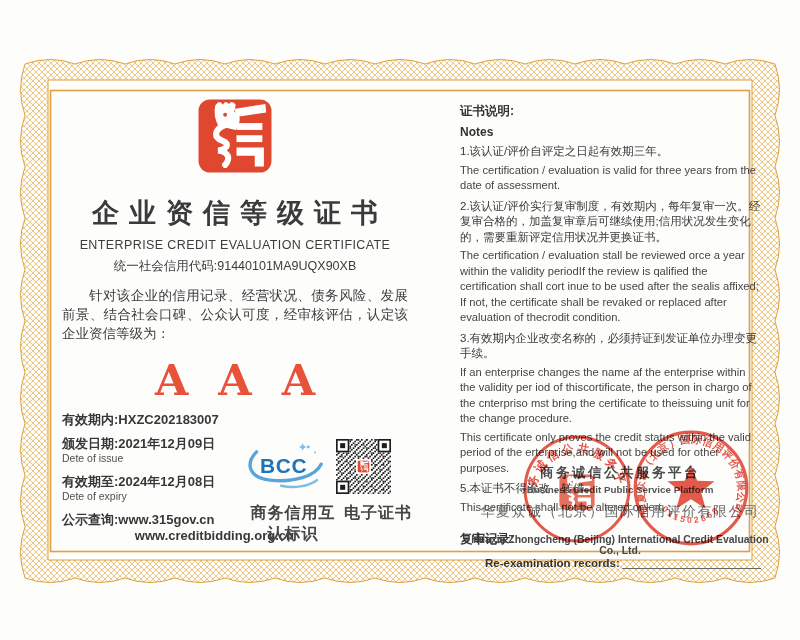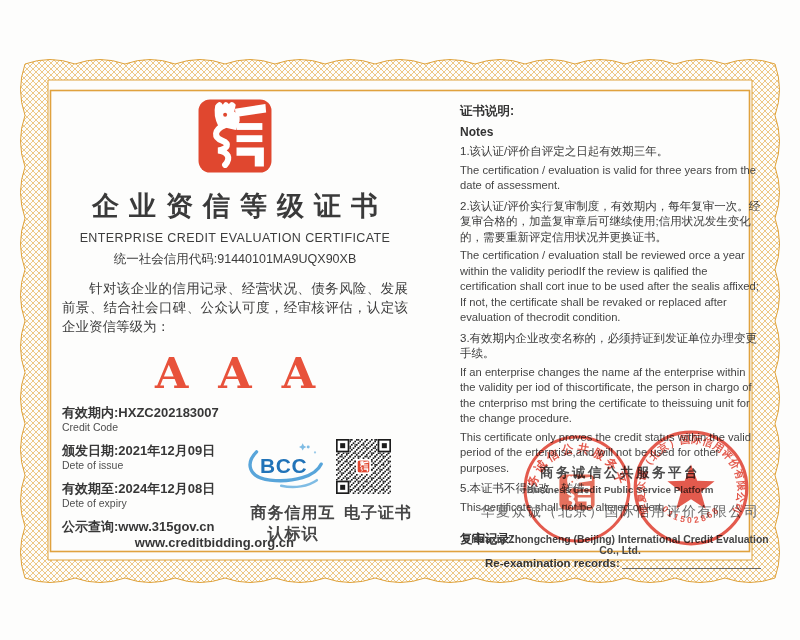--- a/index.html
+++ b/index.html
@@ -3,21 +3,21 @@
 <meta charset="utf-8">
 <style>
   html,body{margin:0;padding:0;background:#fff;}
   .page{position:relative;width:800px;height:640px;background:#fdfdfc;overflow:hidden;
         font-family:"Liberation Sans",sans-serif;color:#3b3b3b;}
   
   .col-left{position:absolute;left:62px;top:98px;width:346px;}
   .col-right{position:absolute;left:460px;top:103px;width:301px;}
   
   .logo-wrap{width:76px;height:76px;margin:0 auto;}
-  .title-cn{margin-top:14px;text-align:center;font-family:"DejaVu Serif",serif;
+  .title-cn{margin-top:21px;text-align:center;font-family:"DejaVu Serif",serif;
             font-weight:bold;font-size:27px;letter-spacing:10px;padding-left:10px;color:#3a3a3a;}
   .title-en{margin-top:7px;text-align:center;font-size:12.5px;letter-spacing:.4px;color:#3d3d3d;}
   .company{margin-top:13px;text-align:center;font-size:15.5px;font-weight:bold;color:#333;}
   .uscc{margin-top:6px;text-align:center;font-size:12.5px;color:#3b3b3b;}
   .statement{margin-top:11px;font-size:13.5px;line-height:19px;text-align:justify;
              text-indent:2em;color:#3b3b3b;}
   .rating{margin-top:2px;text-align:center;font-family:"DejaVu Serif",serif;font-weight:bold;
           font-size:43px;letter-spacing:30px;padding-left:30px;color:#e8523b;line-height:46px;}
   .field{margin-top:9px;}
   .field .cn{font-size:13px;font-weight:600;color:#373737;line-height:15px;}
@@ -103,21 +103,20 @@
         </svg>
     </div>
     <div class="title-cn">企业资信等级证书</div>
     <div class="title-en">ENTERPRISE CREDIT EVALUATION CERTIFICATE</div>
     <div class="uscc">统一社会信用代码:91440101MA9UQX90XB</div>
     <p class="statement">针对该企业的信用记录、经营状况、债务风险、发展前景、结合社会口碑、公众认可度，经审核评估，认定该企业资信等级为：</p>
     <div class="rating">AAA</div>
 
     <div class="field">
       <div class="cn">有效期内:HXZC202183007</div>
-      <div class="en">Credit Code</div>
     </div>
     <div class="field">
       <div class="cn">颁发日期:2021年12月09日</div>
       <div class="en">Dete of issue</div>
     </div>
     <div class="field">
       <div class="cn">有效期至:2024年12月08日</div>
       <div class="en">Dete of expiry</div>
     </div>
     <div class="field query">

